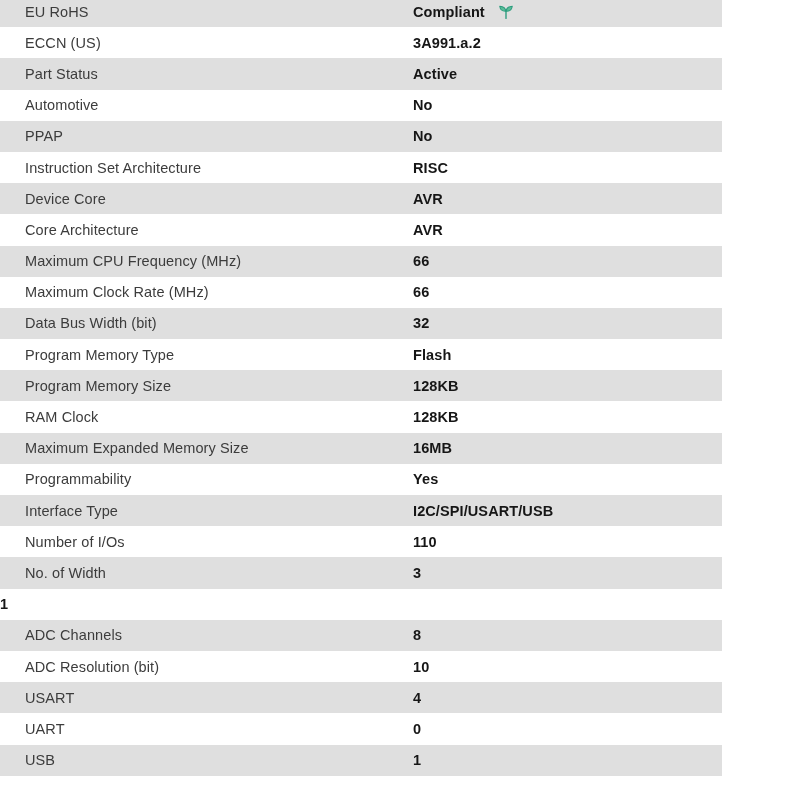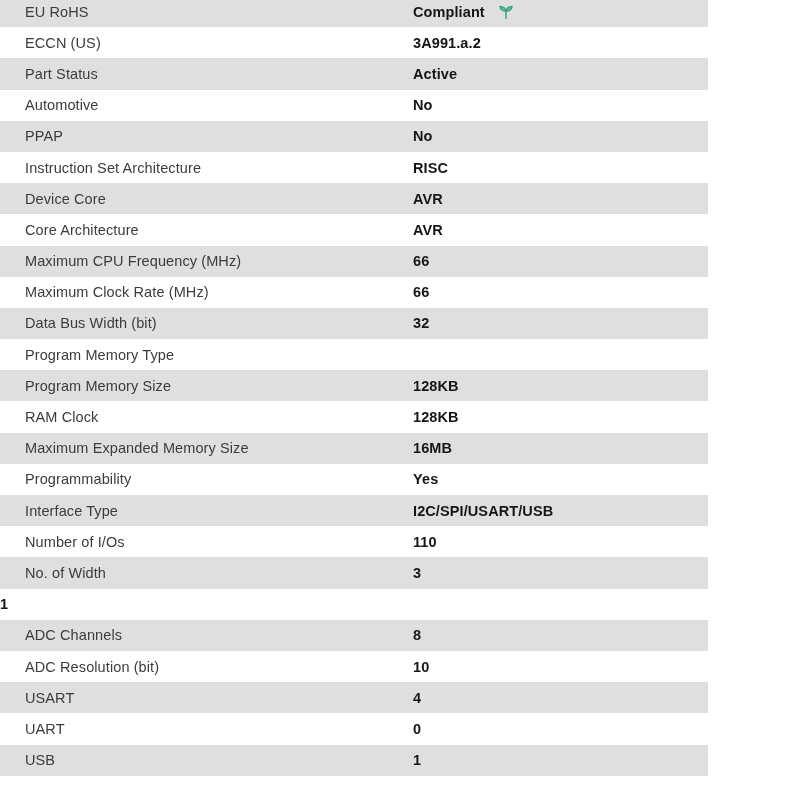--- a/index.html
+++ b/index.html
@@ -7,20 +7,21 @@
     padding: 0;
     background: #ffffff;
     font-family: "Liberation Sans", sans-serif;
   }
   .viewport {
     position: relative;
     width: 708px;
     height: 812px;
     overflow: hidden;
     background: #ffffff;
+    padding-left: 14px;
   }
   .table-inner {
     position: absolute;
     top: -4px;
     left: 0;
     width: 792px;
   }
   .row {
     height: 31.2px;
     display: flex;
@@ -134,20 +135,23 @@
         </span>
       </div>
       <div class="row">
         <span class="cell-label">Data Bus Width (bit)</span>
         <span class="cell-value">
           <span>32</span>
         </span>
       </div>
       <div class="row">
         <span class="cell-label">Program Memory Type</span>
+        <span class="cell-value">
+          <span>Flash</span>
+        </span>
       </div>
       <div class="row">
         <span class="cell-label">Program Memory Size</span>
         <span class="cell-value">
           <span>128KB</span>
         </span>
       </div>
       <div class="row">
         <span class="cell-label">RAM Clock</span>
         <span class="cell-value">

